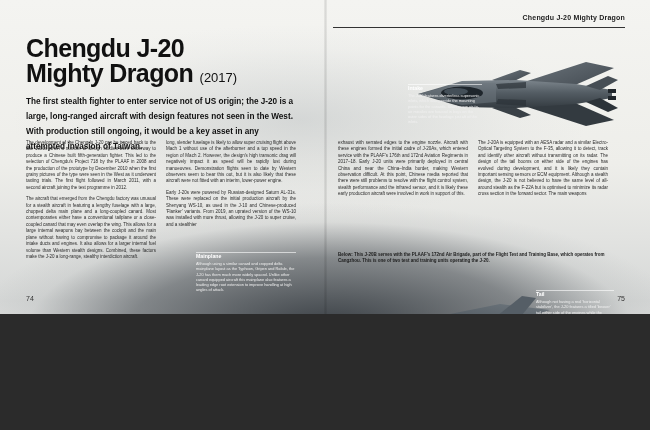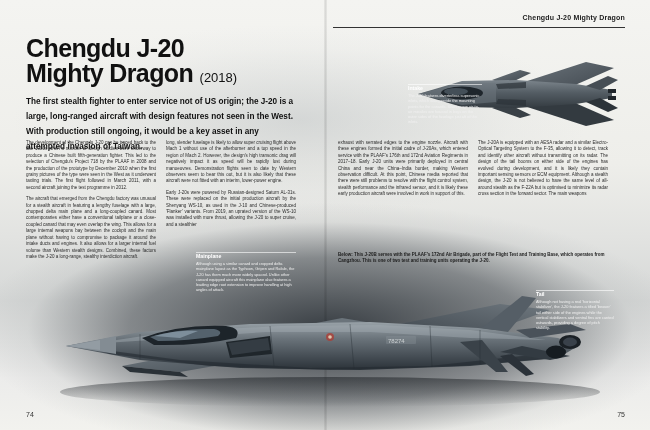--- a/index.html
+++ b/index.html
@@ -3,21 +3,21 @@
 <meta charset="utf-8">
 <style>
   html, body {
     margin: 0;
     padding: 0;
     background: #2b2b2b;
   }
   .page {
     position: relative;
     width: 650px;
-    height: 430px;
+    height: 314px;
     background: #ef4444;
     overflow: hidden;
     font-family: "Liberation Sans", sans-serif;
     color: #1c1c1c;
   }
   
   .wash {
     position: absolute;
     left: 0;
     top: 0;
@@ -267,21 +267,21 @@
       <circle cx="300" cy="57" r="1.8" fill="#f0e7c8" opacity="0.8"></circle>
     </svg>
   </div>
 
   <div class="hdr-rule"></div>
   <div class="hdr-title">Chengdu J-20 Mighty Dragon</div>
 
   <div class="title">
     <span>Chengdu J-20</span><br>
     <span>Mighty Dragon</span>
-    <span class="year">(2018)</span>
+    <span class="year">(2017)</span>
   </div>
 
   <div class="standfirst">The first stealth fighter to enter service not of US origin; the J-20 is a large, long-ranged aircraft with design features not seen in the West. With production still ongoing, it would be a key asset in any attempted invasion of Taiwan.</div>
 
   <div class="col" id="col1">
     <p>The development of the Chengdu J-20 can be traced back to the late 1980s when a number of design studies were underway to produce a Chinese built fifth-generation fighter. This led to the selection of Chengdu's Project 718 by the PLAAF in 2008 and the production of the prototype by December 2010 when the first grainy pictures of the type were seen in the West as it underwent taxiing trials. The first flight followed in March 2011, with a second aircraft joining the test programme in 2012.</p>
     <p>The aircraft that emerged from the Chengdu factory was unusual for a stealth aircraft in featuring a lengthy fuselage with a large, chopped delta main plane and a long-coupled canard. Most contemporaries either have a conventional tailplane or a close-coupled canard that may even overlap the wing. This allows for a large internal weapons bay between the cockpit and the main plane without having to compromise to package it around the intake ducts and engines. It also allows for a larger internal fuel volume than Western stealth designs. Combined, these factors make the J-20 a long-range, stealthy interdiction aircraft.</p>
   </div>
   <div class="col" id="col2">
     <p>long, slender fuselage is likely to allow super cruising flight above Mach 1 without use of the afterburner and a top speed in the region of Mach 2. However, the design's high transonic drag will negatively impact it as speed will be rapidly lost during manoeuvres. Demonstration flights seen to date by Western observers seem to bear this out, but it is also likely that these aircraft were not fitted with an interim, lower-power engine.</p>

